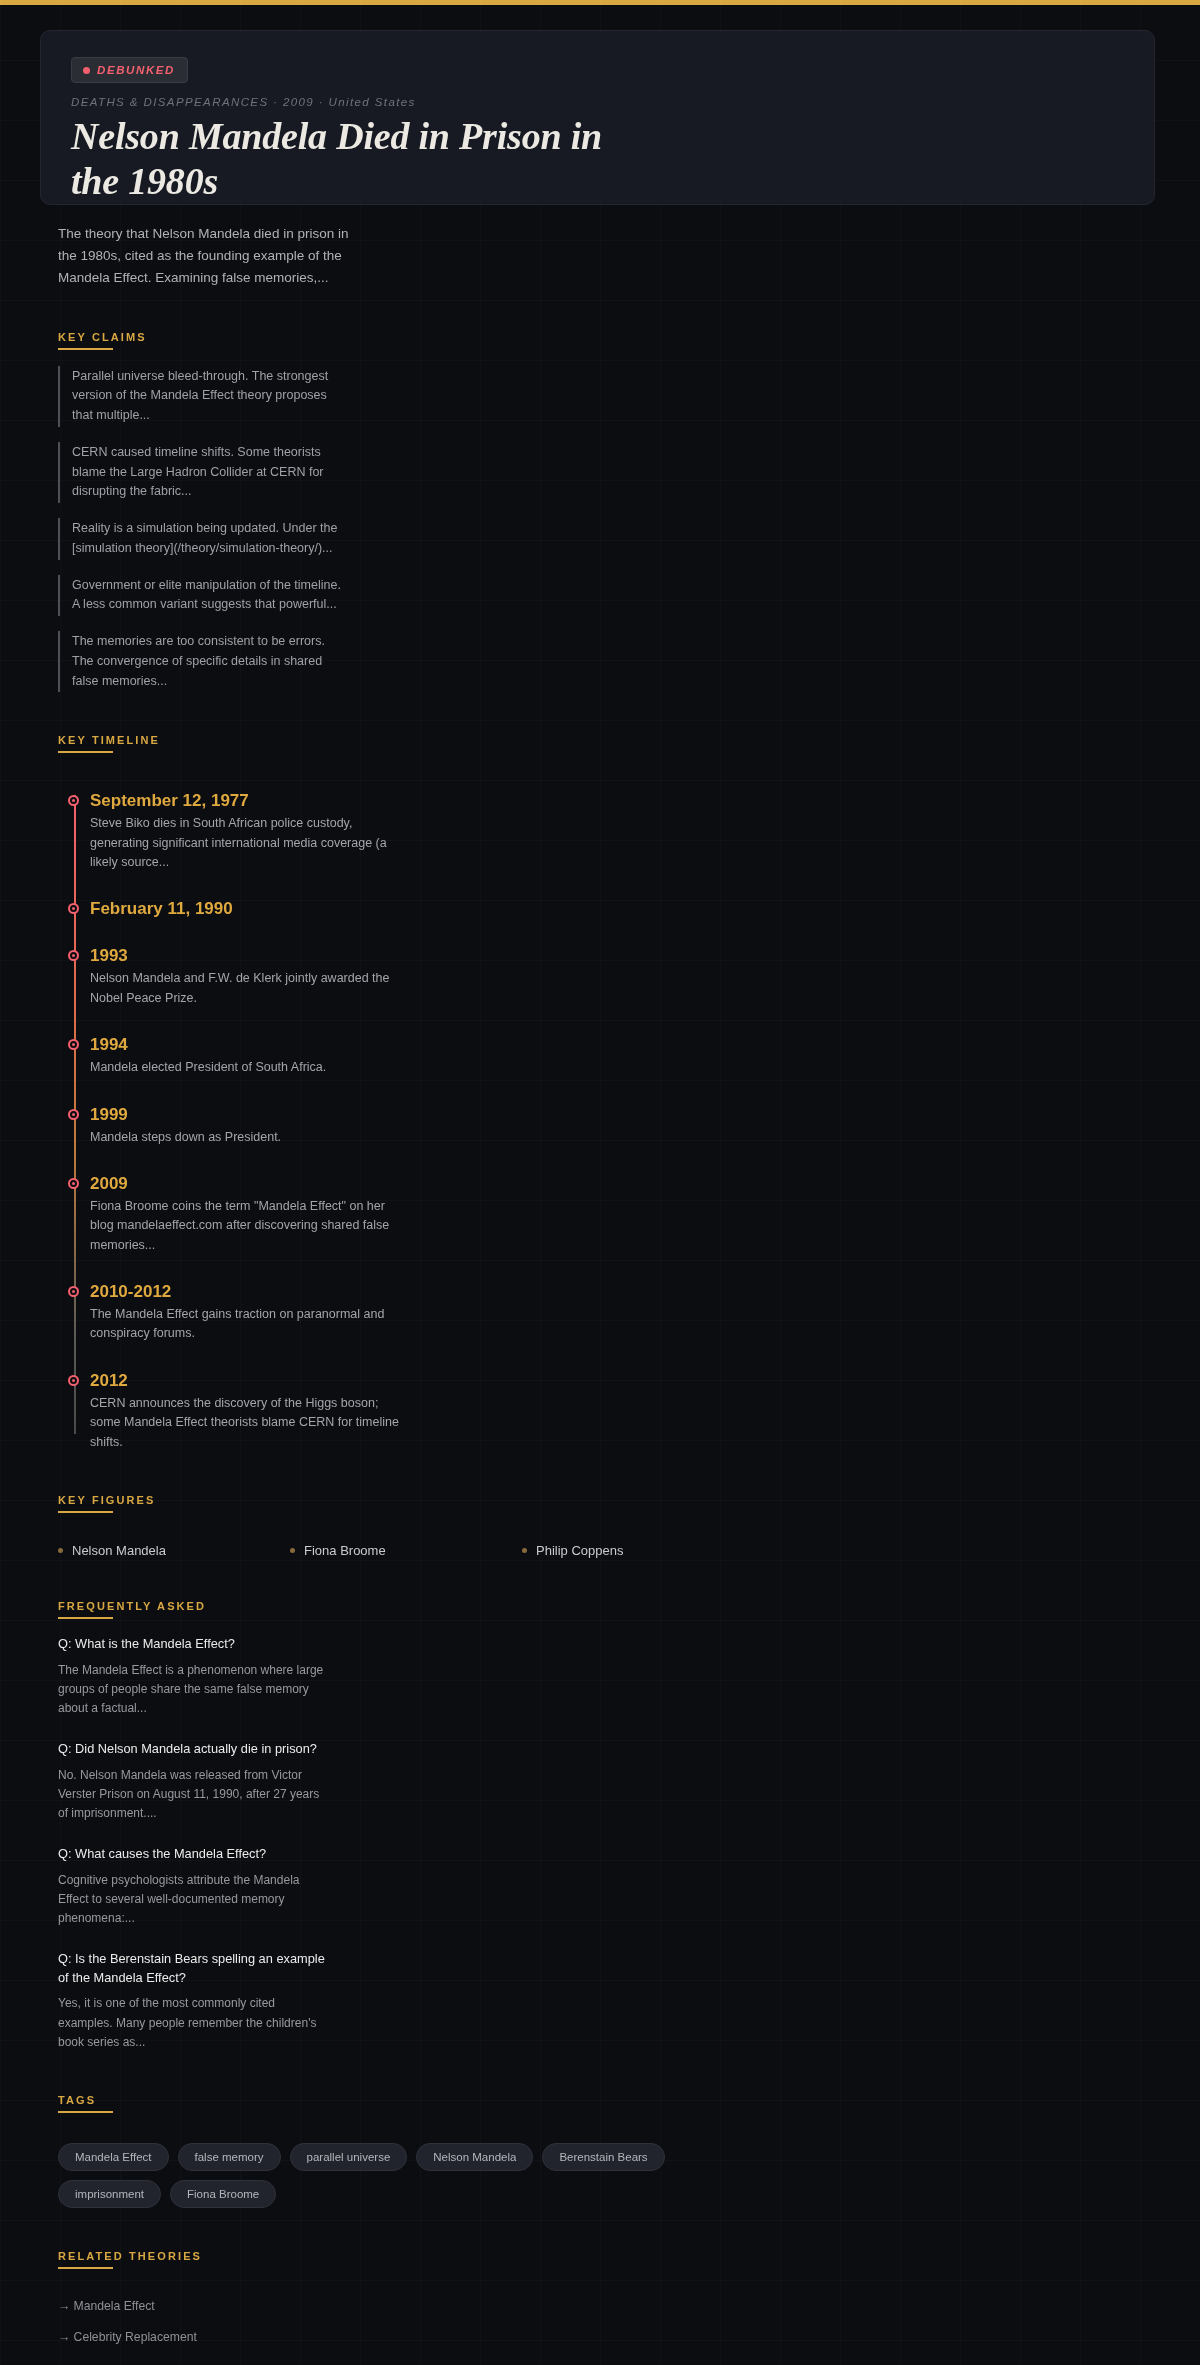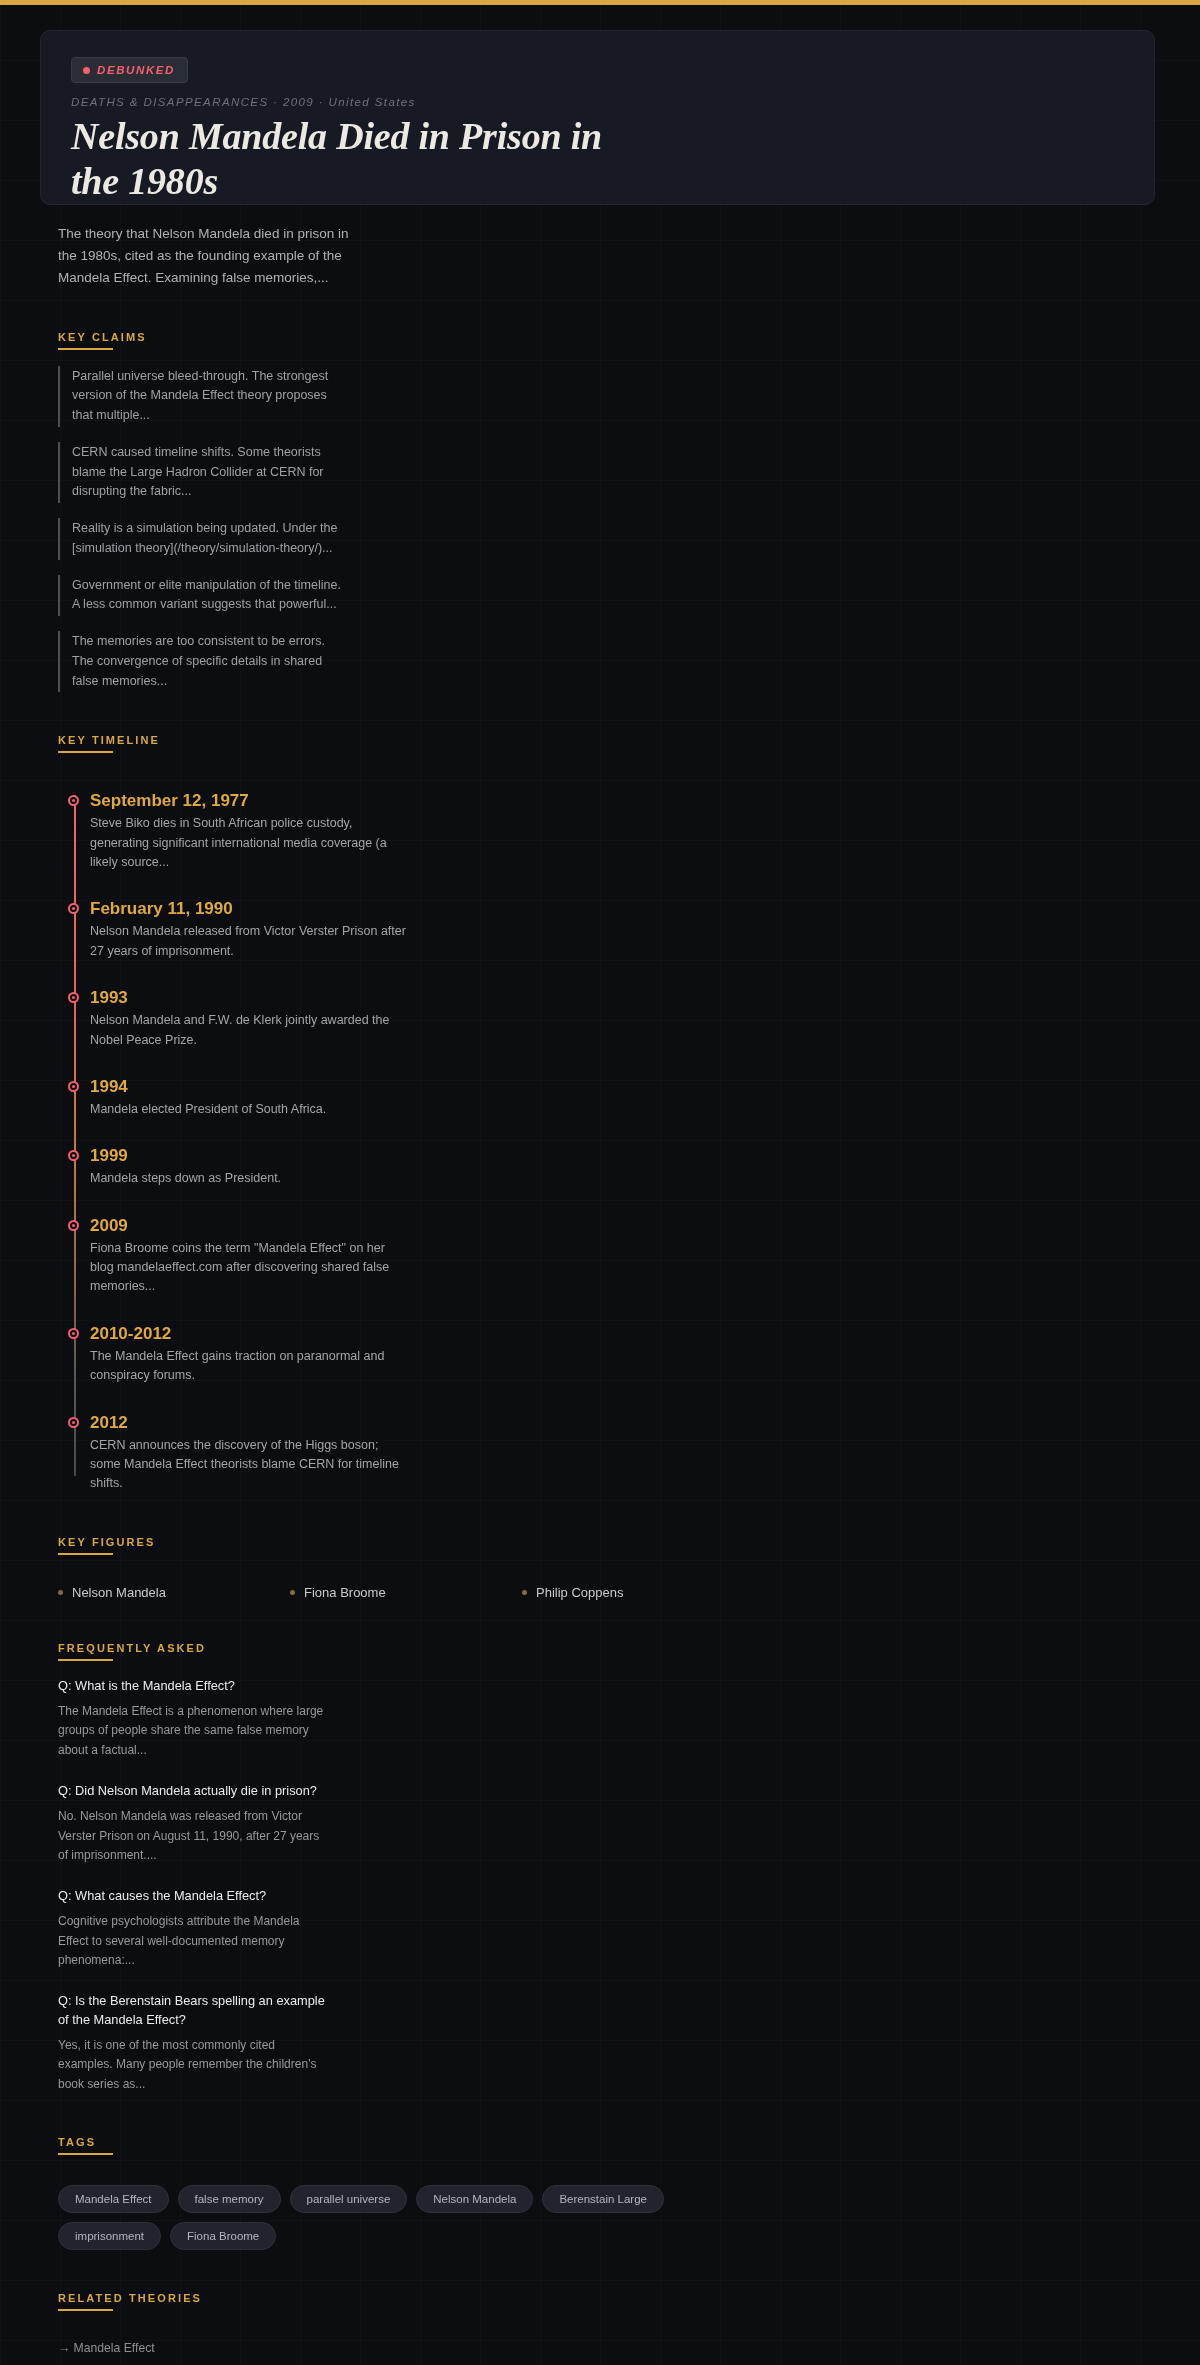--- a/index.html
+++ b/index.html
@@ -293,21 +293,20 @@
 
         <div class="tl-item">
           <span class="tl-dot"></span>
           <div class="tl-date">September 12, 1977</div>
           <div class="tl-text">Steve Biko dies in South African police custody, generating significant international media coverage (a likely source...</div>
         </div>
 
         <div class="tl-item">
           <span class="tl-dot"></span>
           <div class="tl-date">February 11, 1990</div>
-          <div class="tl-text">Nelson Mandela released from Victor Verster Prison after 27 years of imprisonment.</div>
         </div>
 
         <div class="tl-item">
           <span class="tl-dot"></span>
           <div class="tl-date">1993</div>
           <div class="tl-text">Nelson Mandela and F.W. de Klerk jointly awarded the Nobel Peace Prize.</div>
         </div>
 
         <div class="tl-item">
           <span class="tl-dot"></span>
@@ -381,21 +380,21 @@
       </div>
     </div>
 
     <div class="section">
       <div class="section-head">TAGS</div>
       <div class="tags">
         <span class="tag">Mandela Effect</span>
         <span class="tag">false memory</span>
         <span class="tag">parallel universe</span>
         <span class="tag">Nelson Mandela</span>
-        <span class="tag">Berenstain Large</span>
+        <span class="tag">Berenstain Bears</span>
         <span class="tag">imprisonment</span>
         <span class="tag">Fiona Broome</span>
       </div>
     </div>
 
     <div class="section">
       <div class="section-head">RELATED THEORIES</div>
       <div class="related">
         <a class="related-link" href="#">→ Mandela Effect</a>
         <a class="related-link" href="#">→ Celebrity Replacement</a>

